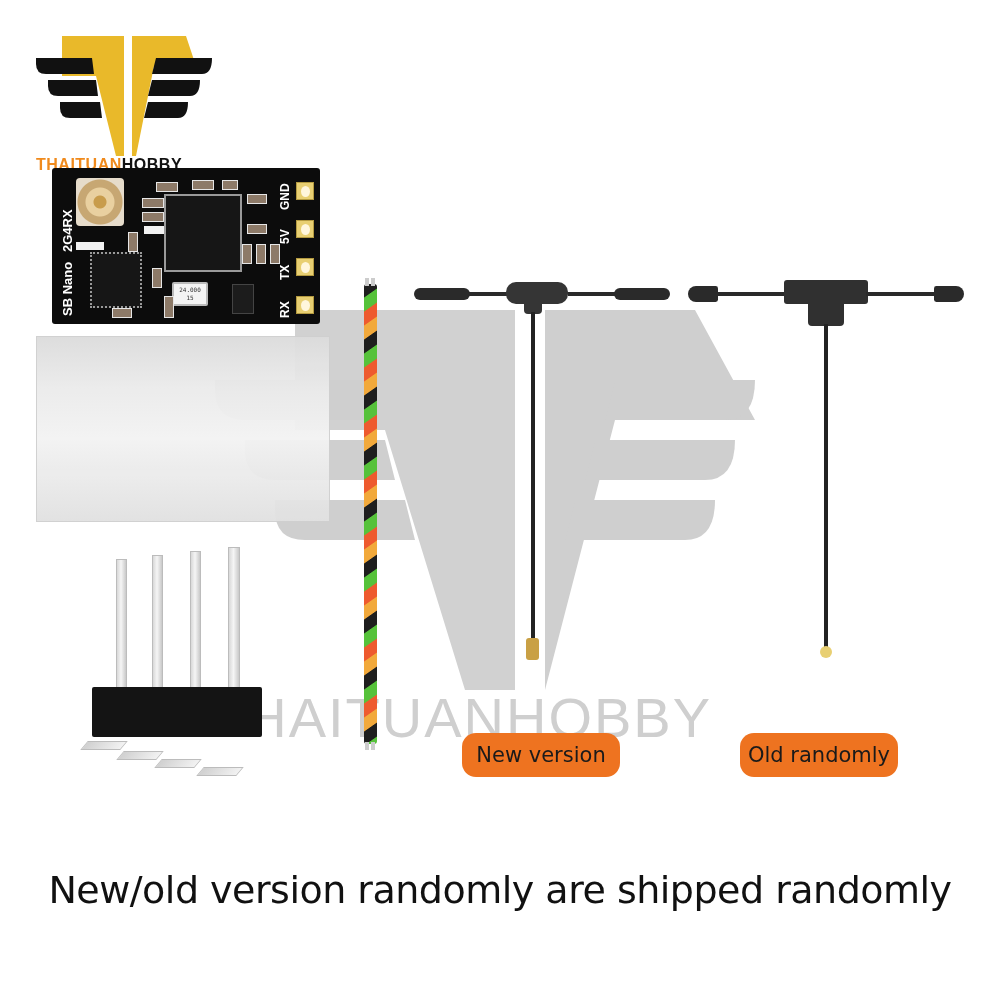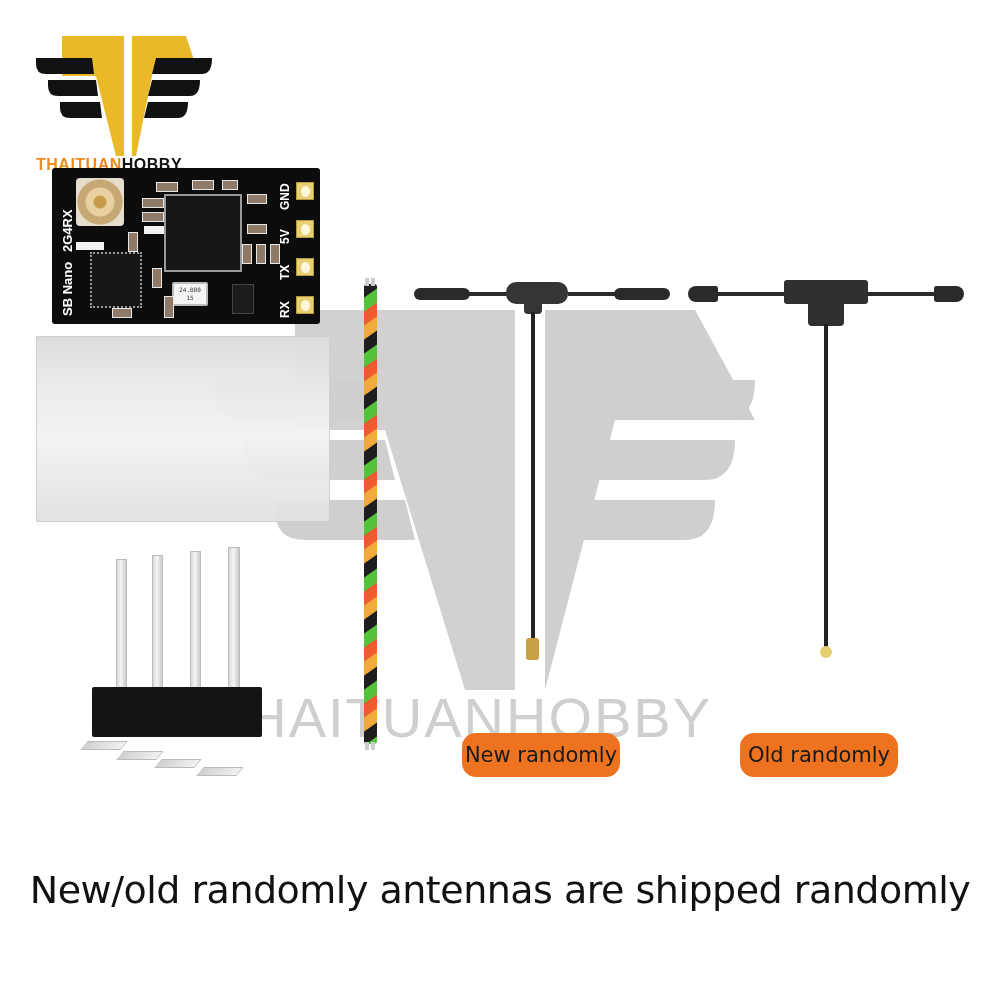--- a/index.html
+++ b/index.html
@@ -203,16 +203,16 @@
   <div class="abs ant-dark" style="left:2px;top:8px;width:30px;height:16px;border-radius:10px 3px 3px 10px;"></div>
   <div class="abs ant-dark" style="left:30px;top:14px;width:70px;height:4px;"></div>
   <div class="abs ant-dark" style="left:98px;top:2px;width:84px;height:24px;border-radius:3px;background:#303030;"></div>
   <div class="abs ant-dark" style="left:122px;top:24px;width:36px;height:24px;border-radius:0 0 4px 4px;background:#303030;"></div>
   <div class="abs ant-dark" style="left:180px;top:14px;width:70px;height:4px;"></div>
   <div class="abs ant-dark" style="left:248px;top:8px;width:30px;height:16px;border-radius:3px 10px 10px 3px;"></div>
   <div class="abs ant-dark" style="left:138px;top:46px;width:4px;height:326px;background:#222;"></div>
   <div class="abs" style="left:134px;top:368px;width:12px;height:12px;background:#e8cf72;border-radius:50%;"></div>
 </div>
 
-<div class="abs version-badge" style="left:462px;top:733px;width:158px;height:44px;">New randomly</div>
+<div class="abs version-badge" style="left:462px;top:733px;width:158px;height:44px;">New version</div>
 <div class="abs version-badge" style="left:740px;top:733px;width:158px;height:44px;">Old randomly</div>
 
-<div class="abs caption">New/old randomly antennas are shipped randomly</div>
+<div class="abs caption">New/old version randomly are shipped randomly</div>
 
 </body></html>

